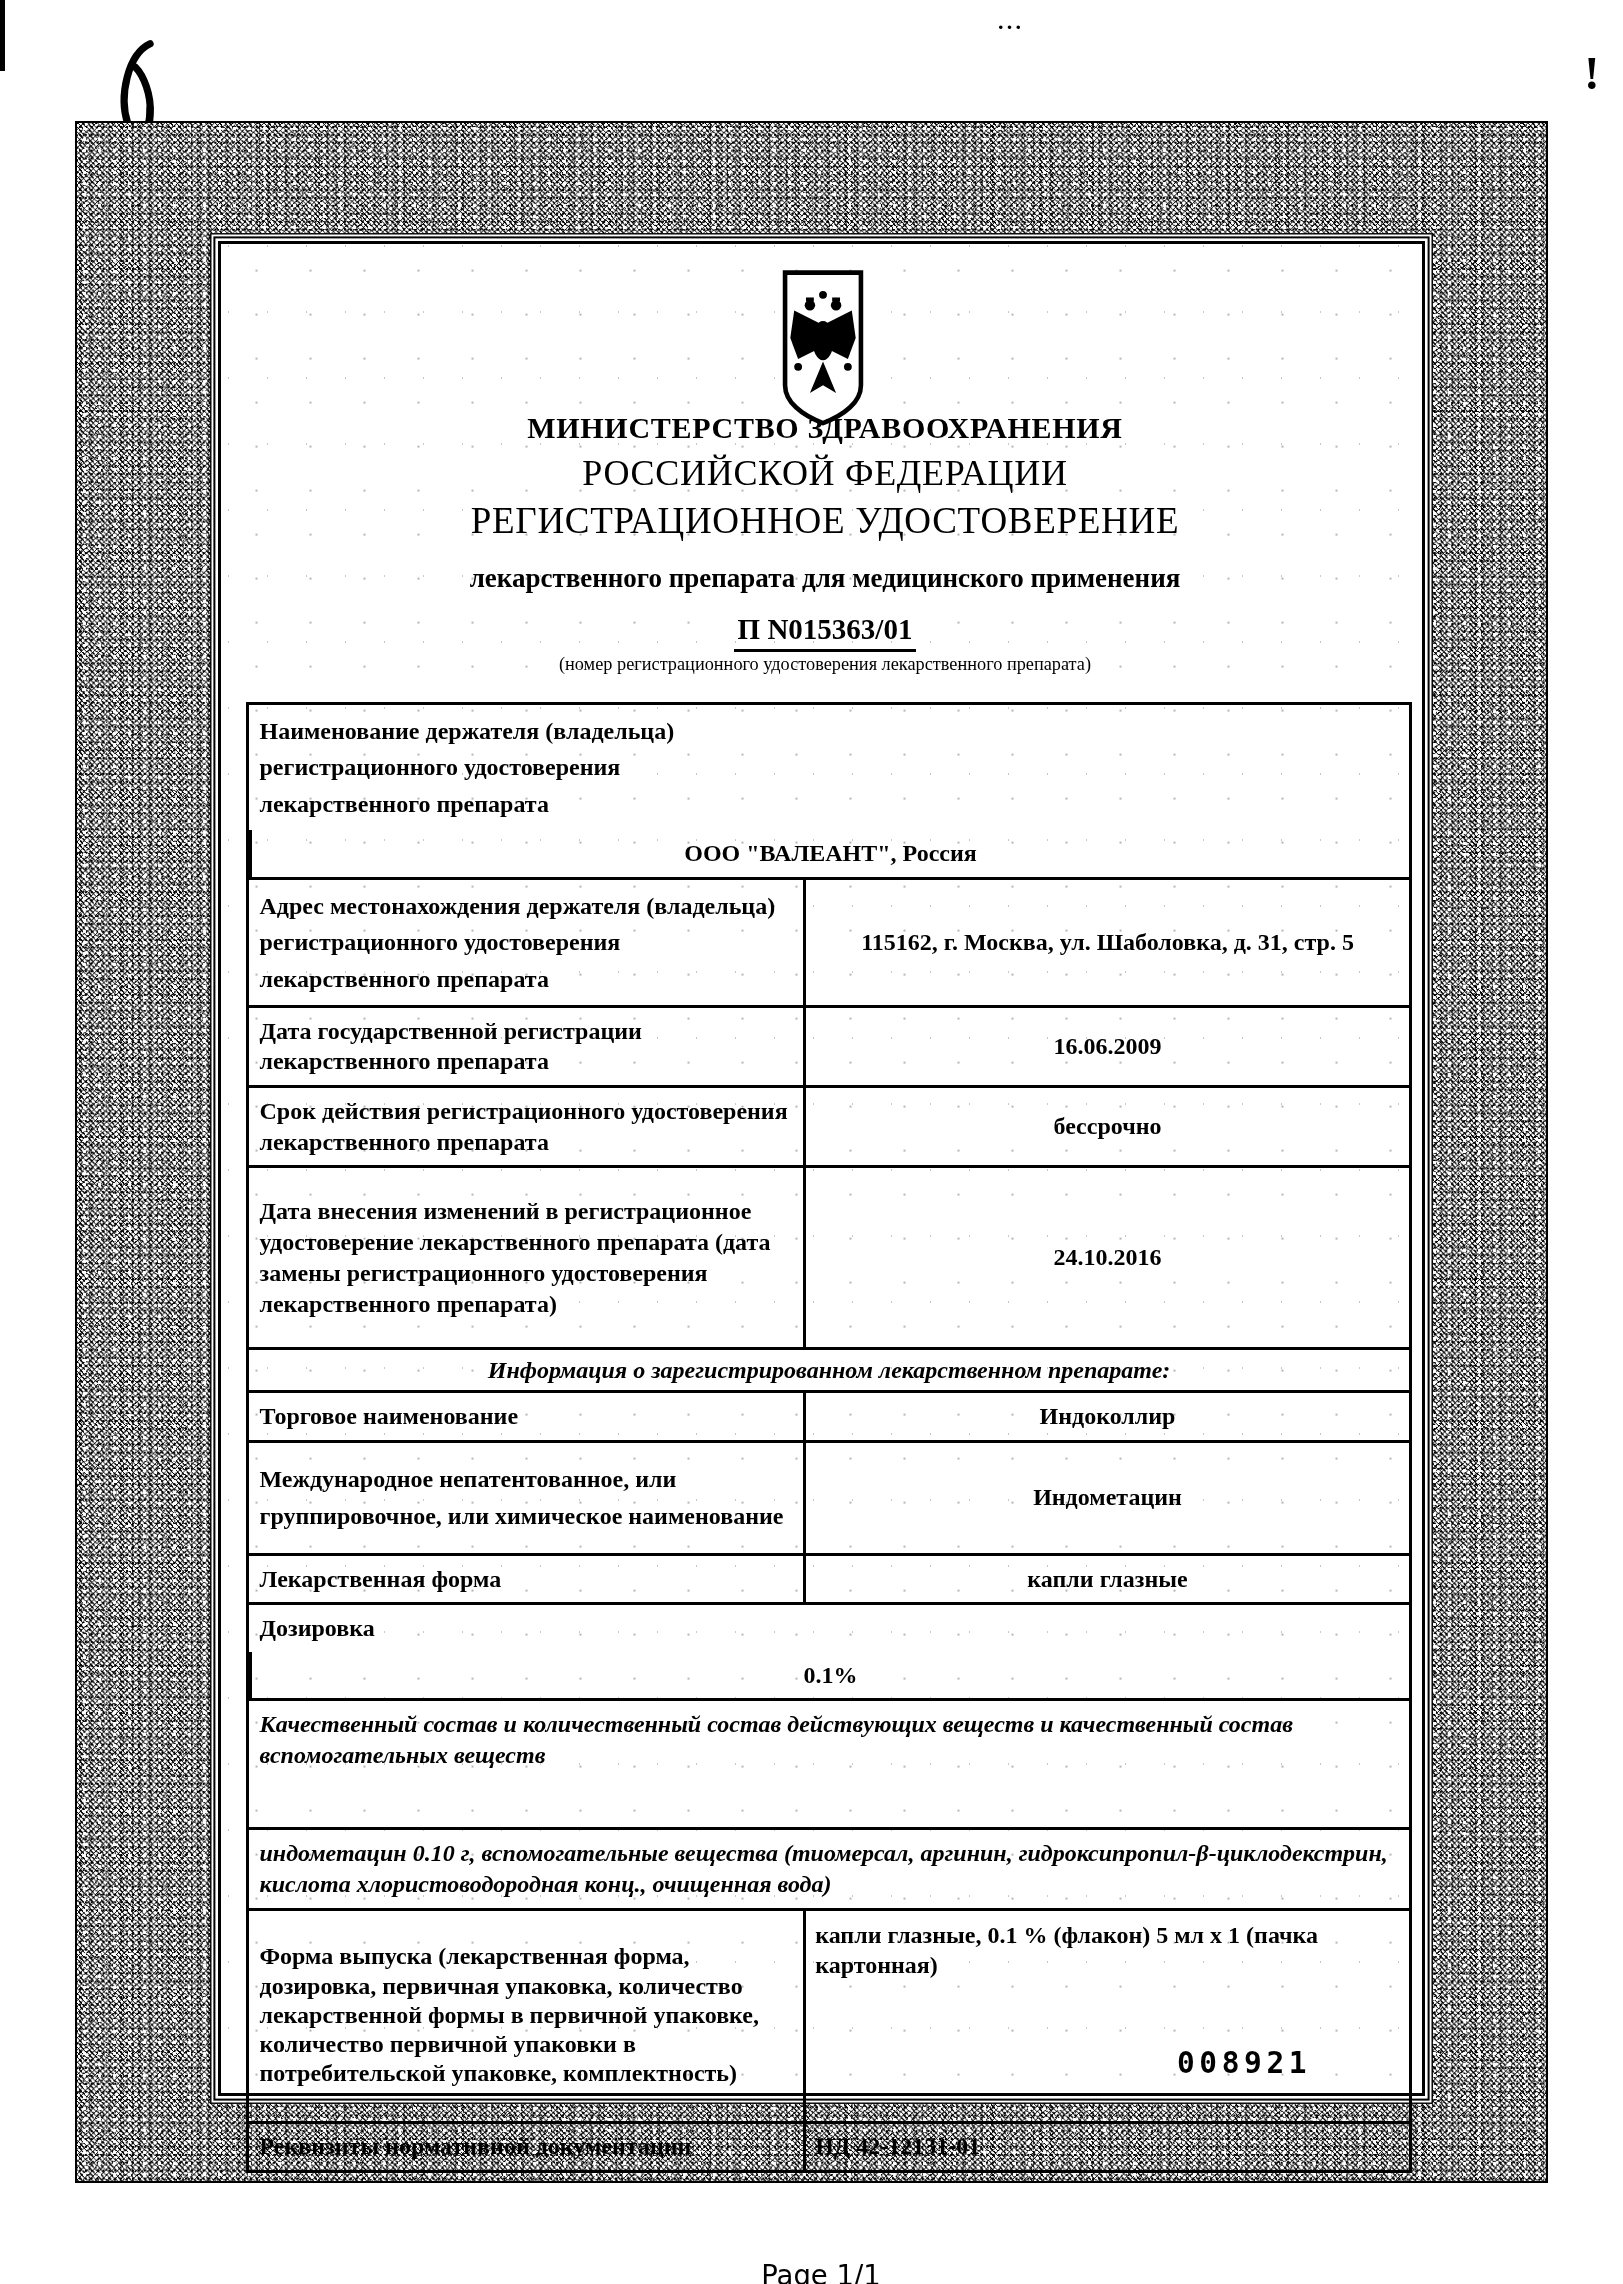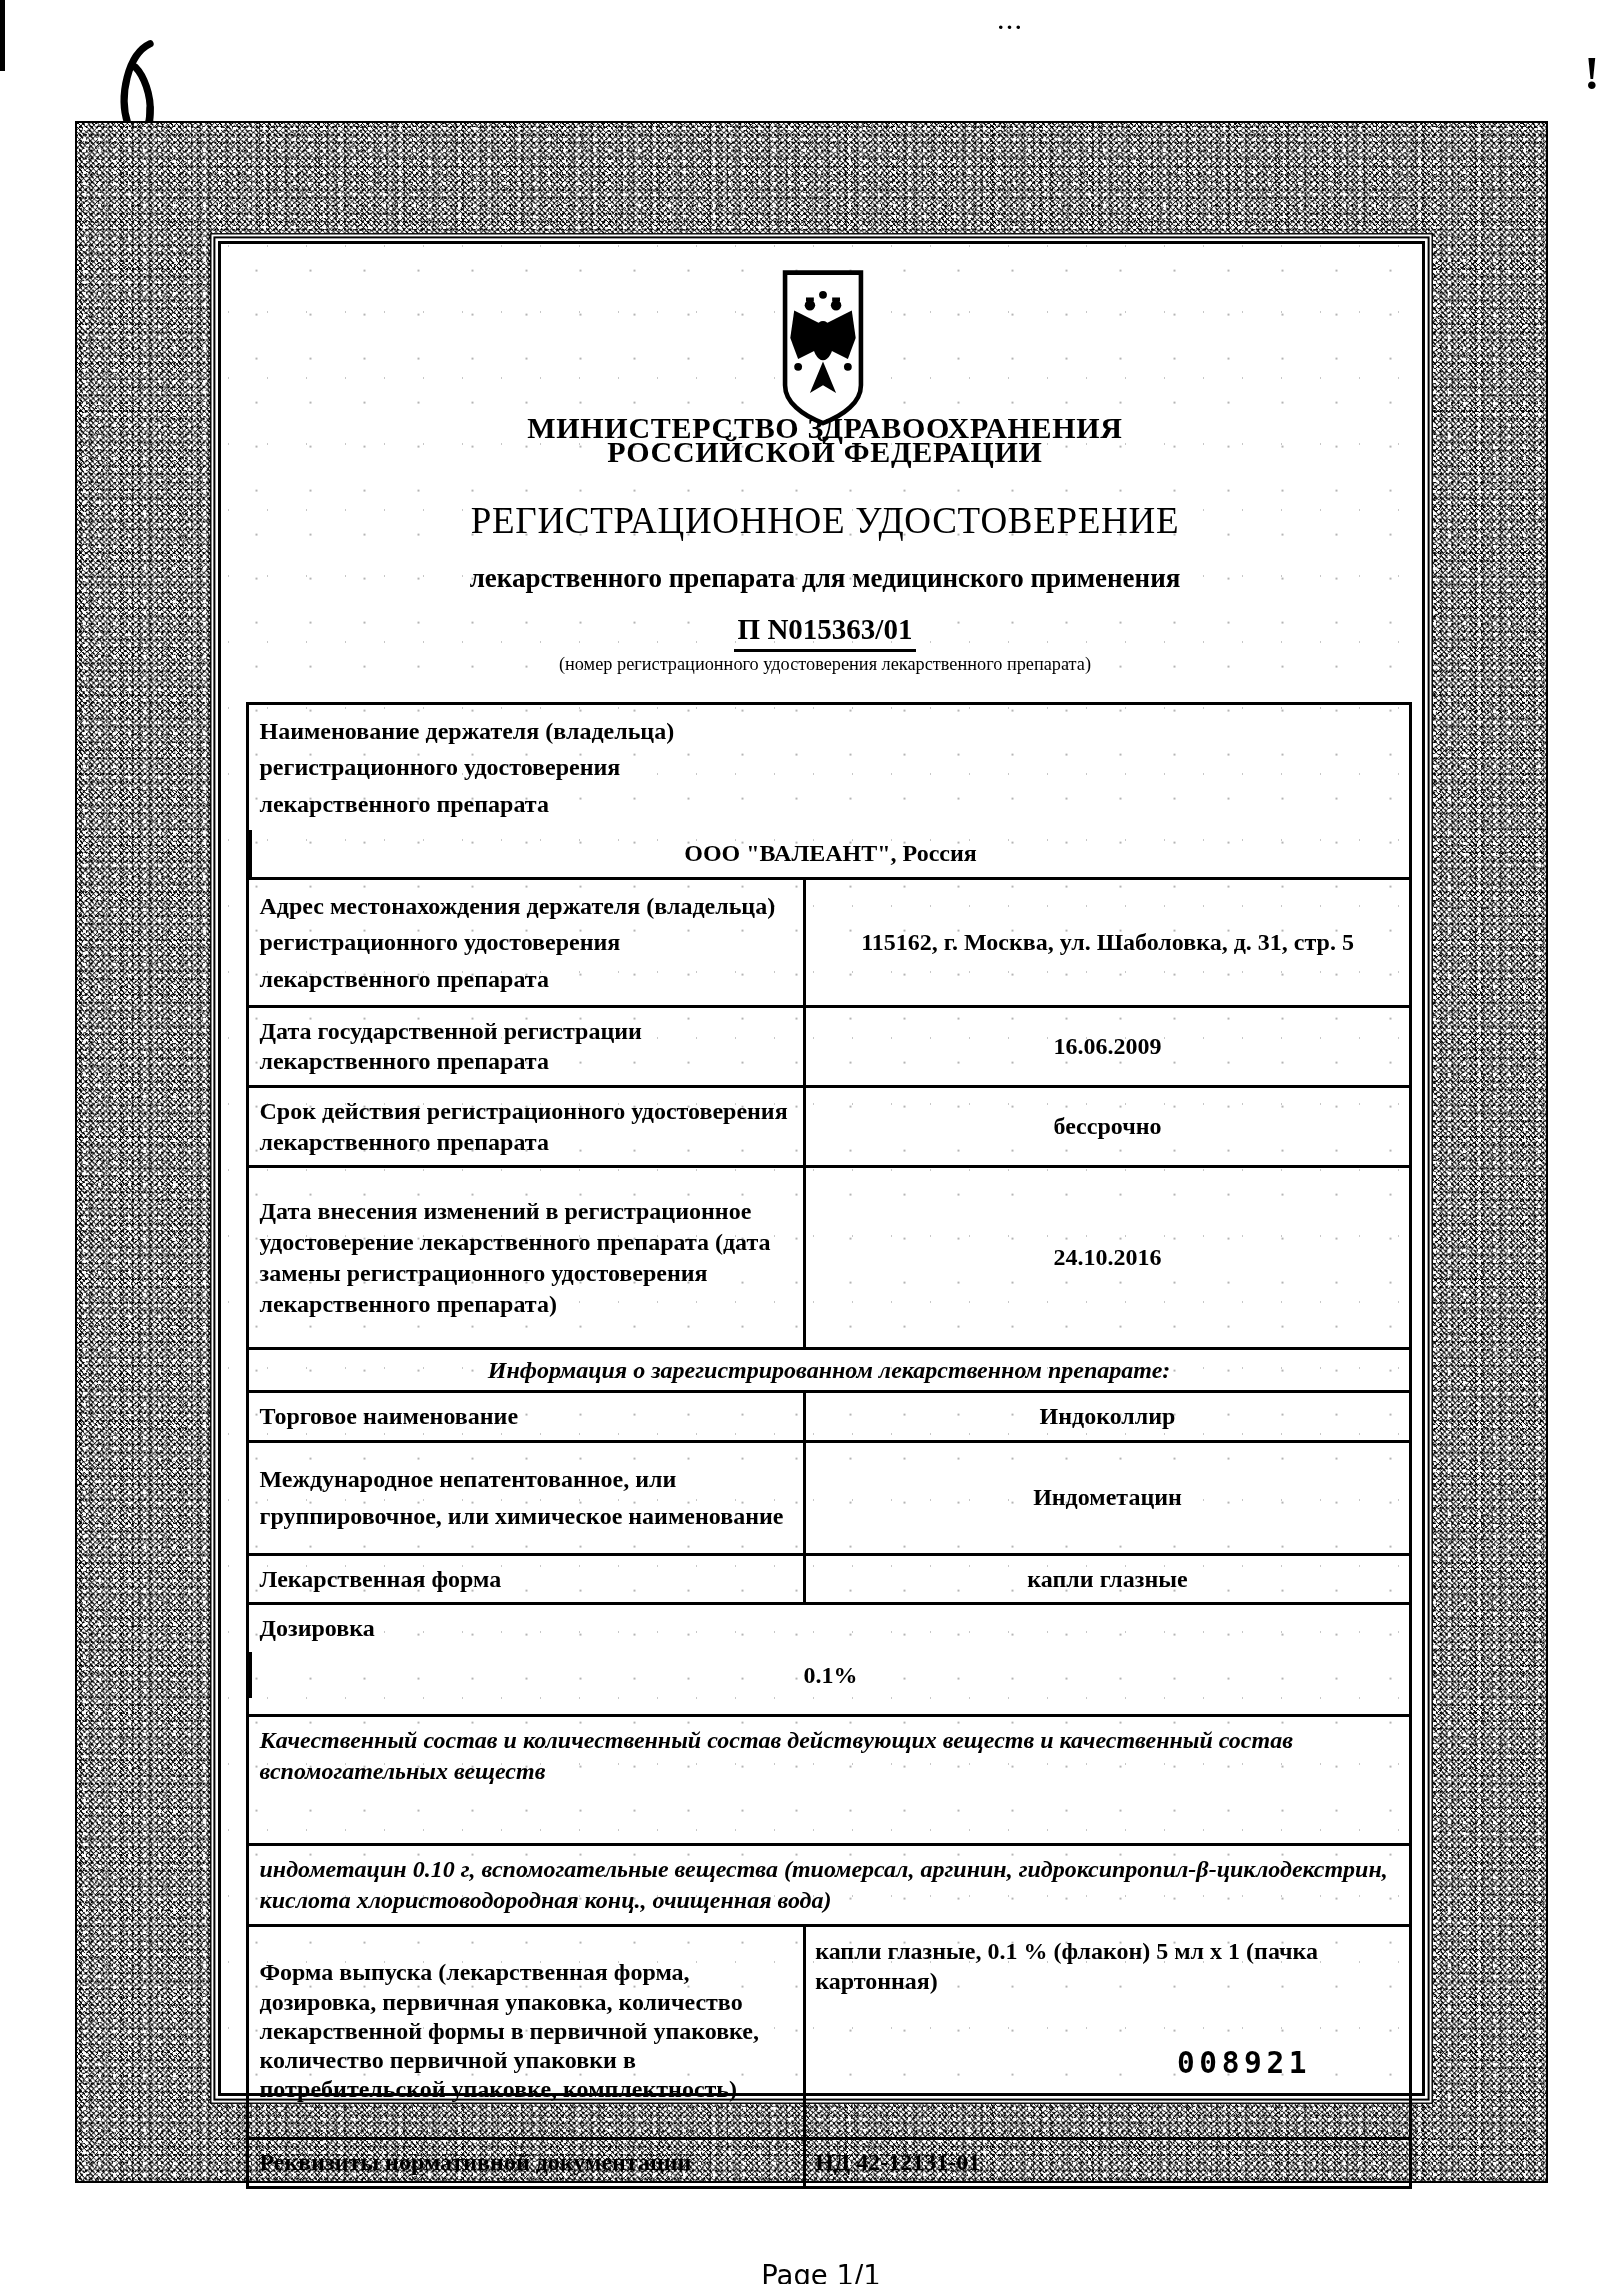--- a/index.html
+++ b/index.html
@@ -45,21 +45,21 @@
   
   .edge-sliver{position:absolute;left:0;top:0;width:4.6px;height:71px;background:#000;}
   .handwritten{position:absolute;left:108px;top:36px;width:92px;height:203px;}
   .dots-mark{position:absolute;left:998px;top:9.2px;font-size:22px;letter-spacing:3.3px;font-weight:700;}
   .excl-mark{position:absolute;left:1584px;top:46px;font-size:47px;font-weight:700;font-family:"Liberation Serif",serif;}
 
   
   .emblem{position:absolute;left:781px;top:270px;width:84px;height:157px;}
   .h-center{position:absolute;left:249px;width:1152px;text-align:center;}
   .ministry1{top:411px;font-size:30px;font-weight:700;letter-spacing:0.7px;}
-  .ministry2{top:435px;font-size:30px;font-weight:700;letter-spacing:0.7px;}
+  .ministry2{top:452px;font-size:36px;font-weight:400;letter-spacing:0.7px;}
   .cert-title{top:499px;font-size:37px;font-weight:400;letter-spacing:0.7px;}
   .cert-subtitle{top:563px;font-size:27px;font-weight:700;}
   .cert-number{top:613px;font-size:29px;font-weight:700;}
   .cert-number span{display:inline-block;border-bottom:3.3px solid #000;padding:0 3.9px 2.6px 3.9px;}
   .cert-number-caption{top:654px;font-size:18.3px;font-weight:400;}
 
   
   .doc-table{
     position:absolute;left:246px;top:702px;width:1166px;
     box-sizing:border-box;border:3.3px solid #000;
@@ -73,21 +73,21 @@
   .tr.full .td{width:100%;border-left:none;font-style:italic;}
   .tr.full.center .td{justify-content:center;text-align:center;}
   .tr.full.left .td{justify-content:flex-start;text-align:left;padding:7.9px 10.5px;}
   .td.value.topleft{justify-content:flex-start;align-items:flex-start;text-align:left;padding:9.2px 9.2px;}
   .td.value.left{justify-content:flex-start;text-align:left;padding:7.9px 9.2px;}
   .lh-lg{line-height:1.52;}
   .lh-sm{line-height:1.22;}
   .r0{min-height:108px;flex-direction:column;} .r1{min-height:111px;} .r2{min-height:75px;}
   .r3{min-height:79px;} .r4{min-height:182px;} .r5{min-height:43px;}
   .r6{min-height:45px;}  .r7{min-height:113px;} .r8{min-height:46px;}
-  .r9{min-height:45px;flex-direction:column;}  .r10{min-height:79px;margin-top:16px;}.r11{min-height:81px;margin-top:48px;}
+  .r9{min-height:45px;flex-direction:column;}  .r10{min-height:79px;}.r11{min-height:81px;margin-top:48px;}
   .r12{min-height:213px;}.r13{min-height:46px;}
 
   
   .serial{
     position:absolute;left:1177px;top:2046px;
     font-family:"DejaVu Sans Mono", monospace;
     font-size:29.5px;font-weight:700;letter-spacing:4.6px;
   }
   .page-footer{
     position:absolute;left:690px;top:2259px;width:262px;text-align:center;

